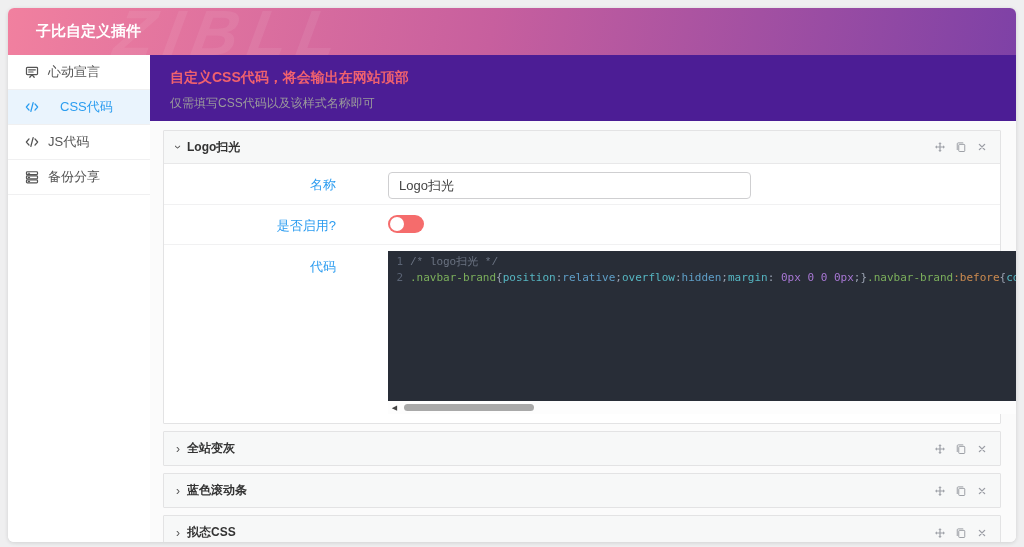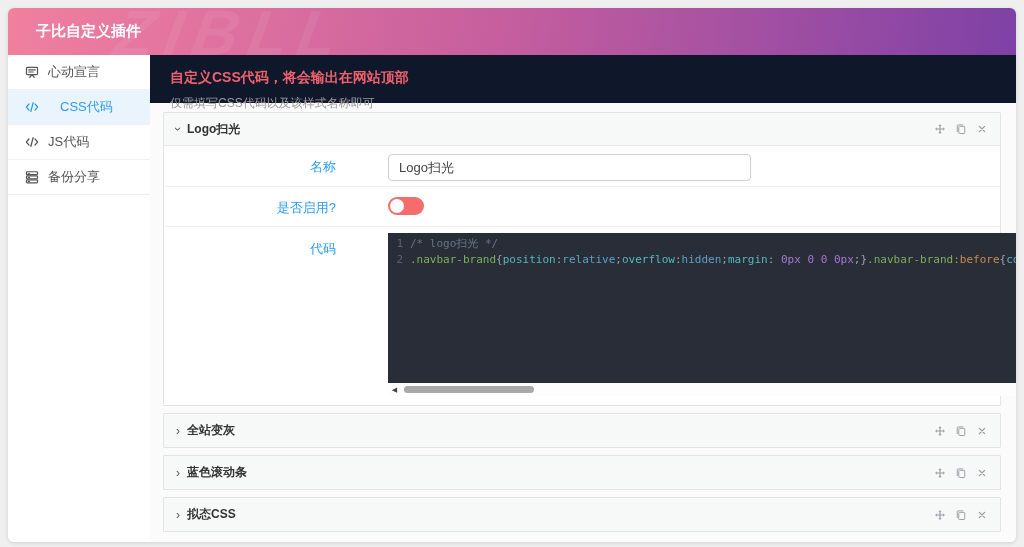--- a/index.html
+++ b/index.html
@@ -53,21 +53,21 @@
   .main { display:flex; height:487px;border-radius:30px; }
   .sidebar { width:142px; background:#fff; flex-shrink:0; }
   .side-item {
     display:flex; align-items:center; height:35px; padding:0 0 0 17px;
     border-bottom:1px solid #f0f0f1; font-size:13px; color:#545454; cursor:pointer;
   }
   .side-item .sicon { width:14px; height:14px; margin-right:9px; flex-shrink:0; display:block; }
   .side-item.active { color:#2b9df0; background:#eaf4fd;gap:12px; }
   .content { flex:1; background:#fbfbfb; overflow:hidden; }
   
-  .notice { background:#0f172a; padding:14px 20px 14px; height:48px; }
+  .notice { background:#4c1d95; padding:14px 20px 14px; height:66px; }
   .notice-title { color:#f0616e; font-weight:bold; font-size:14px; }
   .notice-sub { color:#9b9b9b; font-size:12px; margin-top:8px; }
   
   .panels { padding:9px 15px 0 13px; }
   .panel { border:1px solid #e3e3e4; background:#fff; margin-bottom:7px; border-radius:1px; }
   .panel-hd {
     height:33px; background:#f7f8f8; display:flex; align-items:center; padding:0 12px; cursor:pointer;
   }
   .panel.open .panel-hd { border-bottom:1px solid #e8e8e9; }
   .chev { color:#555; font-size:12px; line-height:1; display:inline-block; }
@@ -94,21 +94,21 @@
   .row-code { padding:6px 0 9px; }
   .editor { width:643px; background:#282d37; }
   .editor-lines {
     height:150px; overflow:hidden; padding-top:3px;
     font-family:"DejaVu Sans Mono","Liberation Mono",monospace;
     font-size:11px; line-height:16px; white-space:nowrap;
   }
   .code-line { display:flex; }
   .gutter { width:22px; text-align:right; padding-right:7px; color:#5a6374; flex-shrink:0; }
   .line-content { flex:1; overflow:hidden; }
-  .tok-comment { color:#6b7382; }
+  .tok-comment { color:#6b7382;font-family:Liberation Mono, monospace; }
   .tok-selector { color:#7cb05c;text-align:right; }
   .tok-prop { color:#56b6c2; }
   .tok-value { color:#5f9fc8; }
   .tok-number { color:#a877d4; }
   .tok-pseudo { color:#cd8b4f; }
   .tok-punct { color:#9aa2b1; }
   .tok-plain { color:#abb2bf; }
   .editor-sb { height:13px; background:#fdfdfd; display:flex; align-items:center; }
   .sb-arrow { width:13px; text-align:center; color:#444; font-size:7px; line-height:13px; flex-shrink:0; cursor:pointer; }
   .sb-track { flex:1; position:relative; height:100%; }

